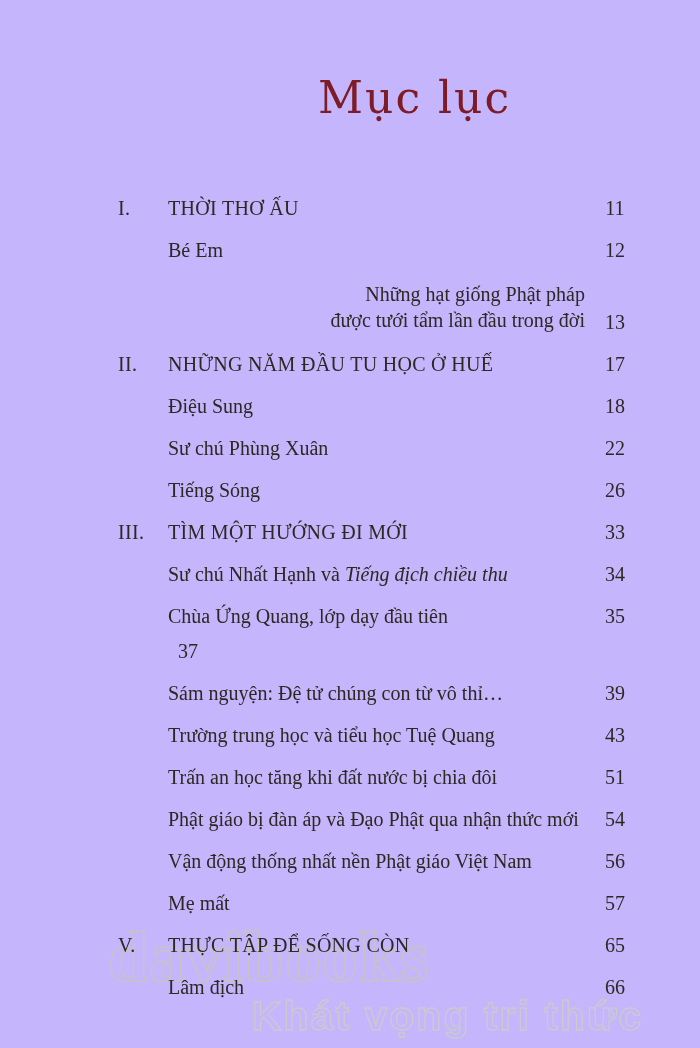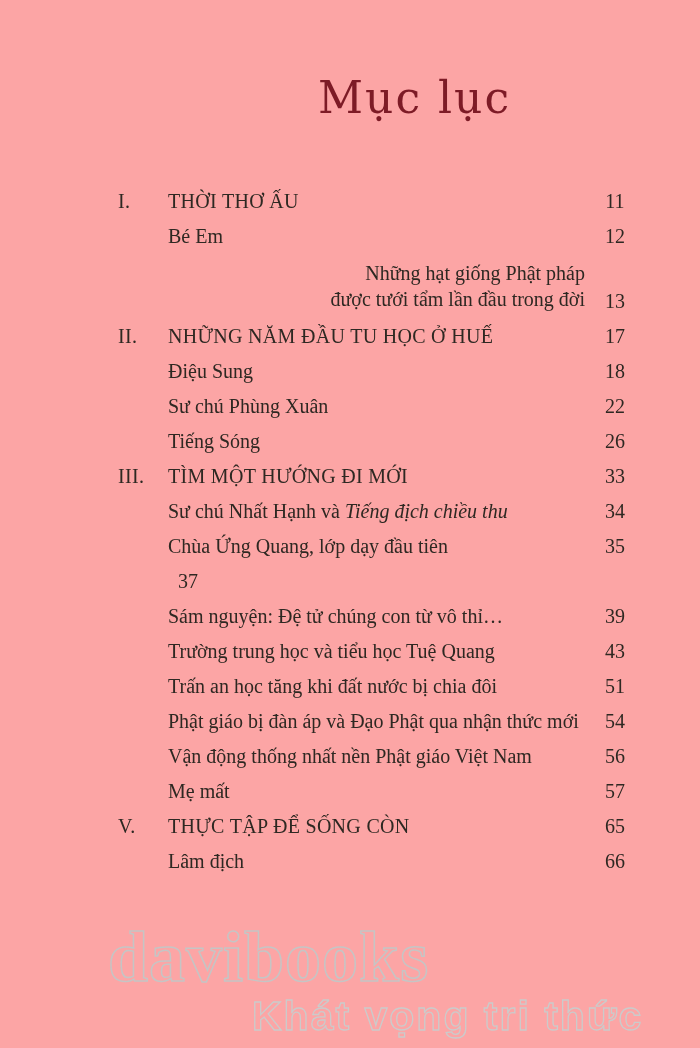--- a/index.html
+++ b/index.html
@@ -3,21 +3,21 @@
 <meta charset="utf-8">
 <style>
   html, body { margin: 0; padding: 0; }
   body {
     width: 700px; height: 1048px;
     background: #ffffff;
     font-family: "Liberation Serif", serif;
     position: relative;
     overflow: hidden;
   }
-  .sheet { position: absolute; inset: 0; background: #fca5a5; }
+  .sheet { position: absolute; inset: 0; background: #c4b5fd; }
 
   
   .page-title {
     position: absolute;
     top: 72px; left: 318px;
     margin: 0;
     font-family: "DejaVu Serif", serif;
     font-weight: normal;
     font-size: 44px;
     letter-spacing: 2px;
@@ -34,21 +34,21 @@
     z-index: 2;
   }
   .row {
     display: flex;
     align-items: baseline;
     font-size: 20px;
     line-height: 22px;
     margin-bottom: 13px;
   }
   .row .num { width: 50px; flex-shrink: 0; }
-  .row .entry { flex: 1 1 auto; padding-right: 10px; }
+  .row .entry { flex: 1 1 auto; padding-right: 10px; margin-top: 7px; }
   .row .pg { width: 40px; flex-shrink: 0; text-align: center; }
   .row.hdr .entry, .row.hdr .num { letter-spacing: 0.3px; }
   .row.gap-lg { margin-top: 5px; }
   .row.gap-sm { margin-top: 2px; }
   .row.two-line { align-items: flex-end; }
   .row.two-line .entry { line-height: 26px; text-align: right; }
   .entry em { font-style: italic; }
 
   
   .wm-brand {

